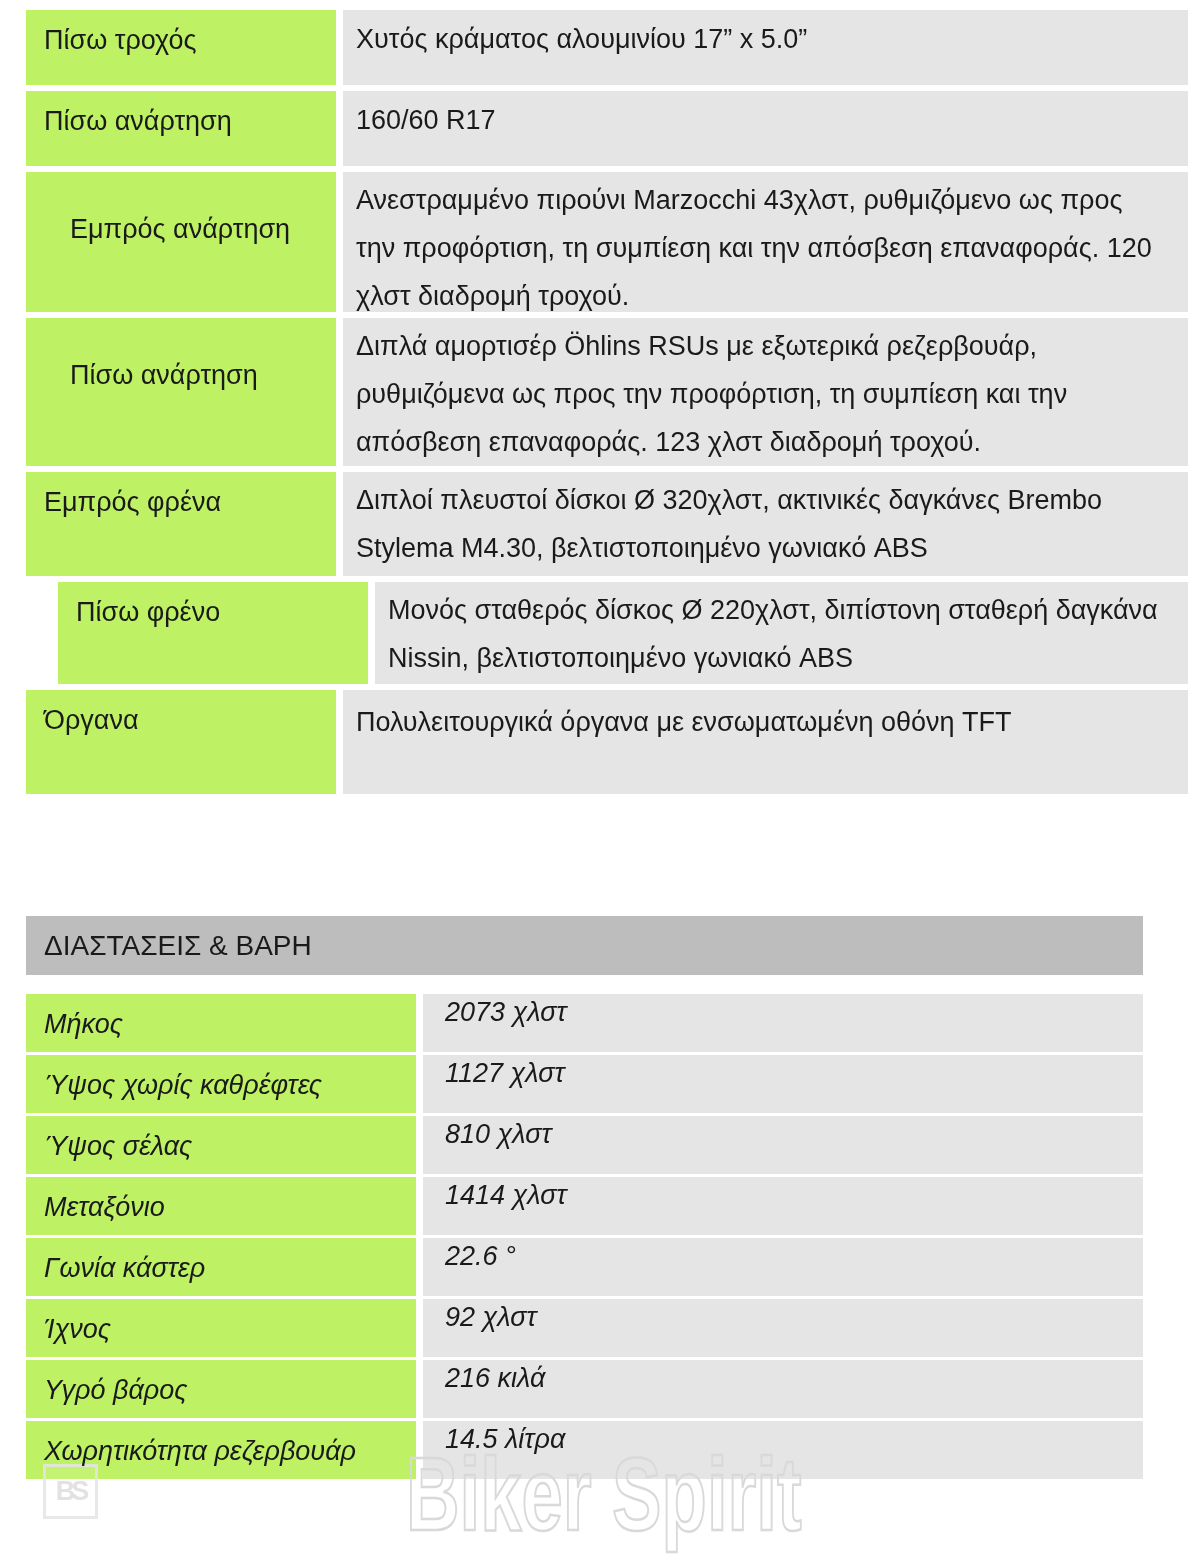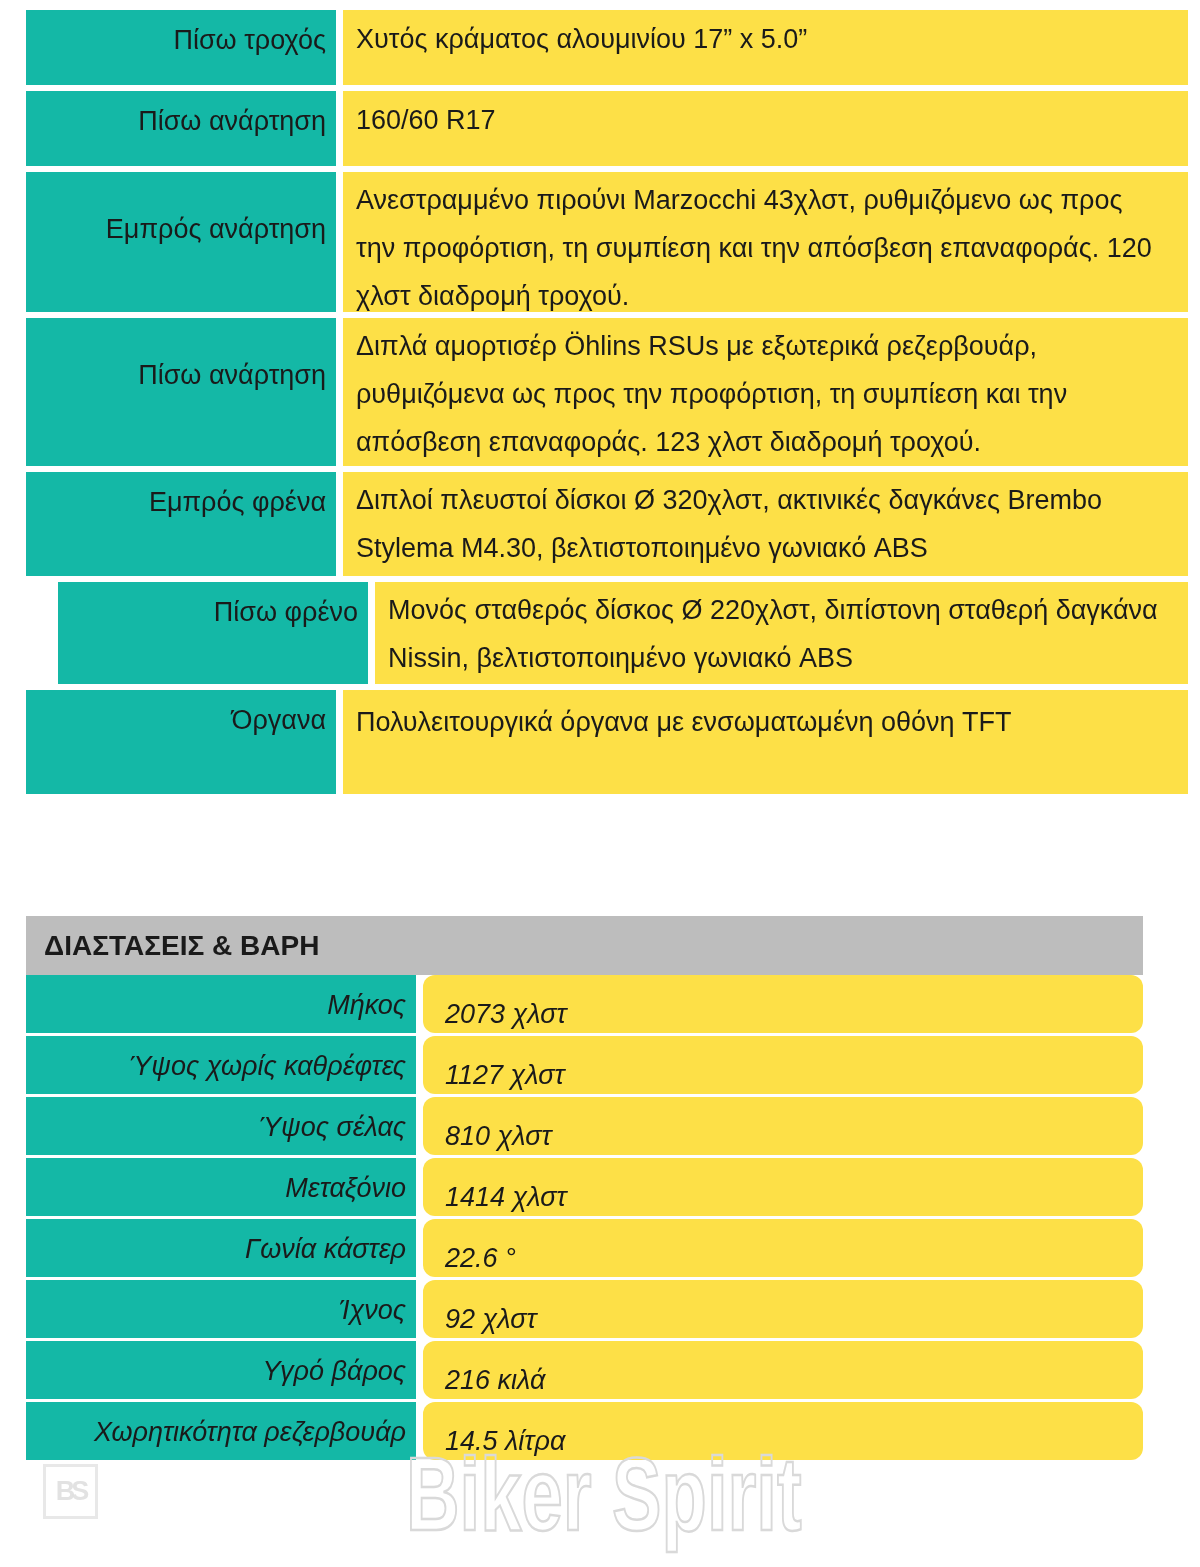--- a/index.html
+++ b/index.html
@@ -15,54 +15,53 @@
   .t1 { top: 10px; left: 26px; width: 1162px; }
   .t2 { top: 916px; left: 26px; width: 1117px; }
 
   .row { display: flex; margin-bottom: 6px; }
   .t2 .row { margin-bottom: 3px; font-style: italic; }
 
   .cell { font-size: 27px; }
   .cell span { position: relative; z-index: 3; }
 
   .label {
-    background: #14b8a6;
+    background: #bef264;
     flex: 0 0 auto;
     padding: 15px 10px 0 18px;
-    text-align: right;
   }
   .t1 .label { width: 310px; }
   .t2 .label { width: 390px; }
   .label-low { padding-top: 42px; padding-left: 44px; }
 
   .value {
-    background: #fde047;
+    background: #e5e5e5;
     flex: 1 1 auto;
     margin-left: 7px;
   }
   .t1 .value { padding: 14px 20px 0 13px; }
-  .t2 .value { padding: 24px 20px 0 22px; border-radius: 12px; }
+  .t2 .value { padding: 3px 20px 0 22px; }
   .vm { padding-top: 4px !important; line-height: 48px; }
   .v8 { padding-top: 17px !important; }
 
   
   .h76  { height: 75px; }
   .h140 { height: 140px; }
   .h148 { height: 148px; }
   .h104 { height: 104px; }
   .h106 { height: 102px; padding-left: 32px; }
 
   
   .t2-header {
     background: #bdbdbd;
     height: 59px;
-    margin-bottom: 0;
+    margin-bottom: 19px;
     padding: 14px 10px 0 18px;
     font-size: 28px;
-    font-weight: bold;
+    font-weight: normal;
   }
   .t2-header span { position: relative; z-index: 3; }
   .t2 .row { height: 58px; }
 
   
   .watermark {
     position: absolute;
     left: 406px;
     top: 1436px;
     z-index: 2;

